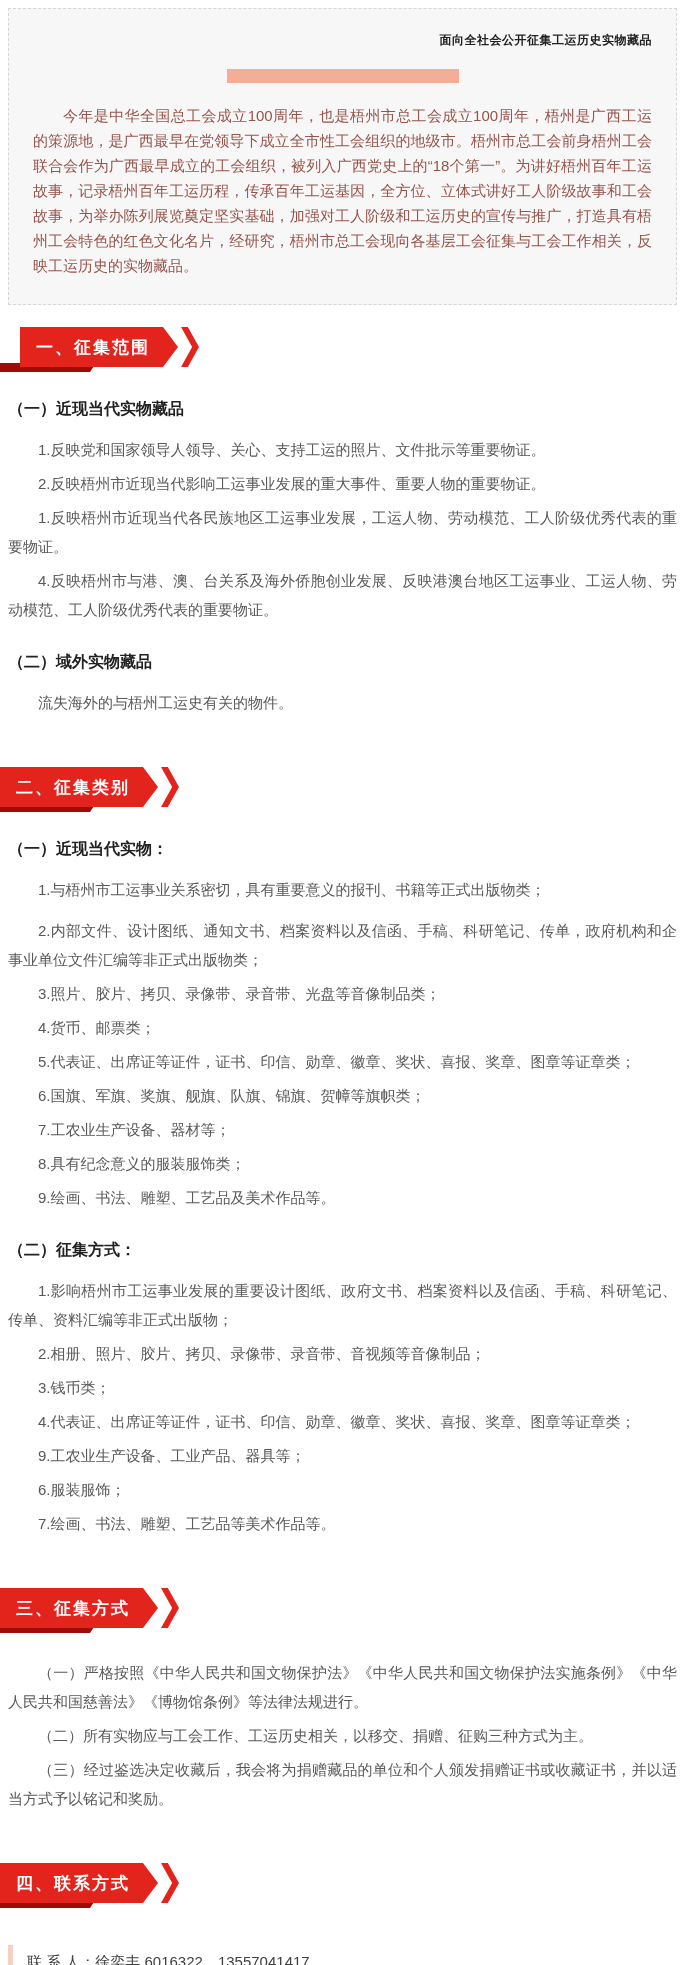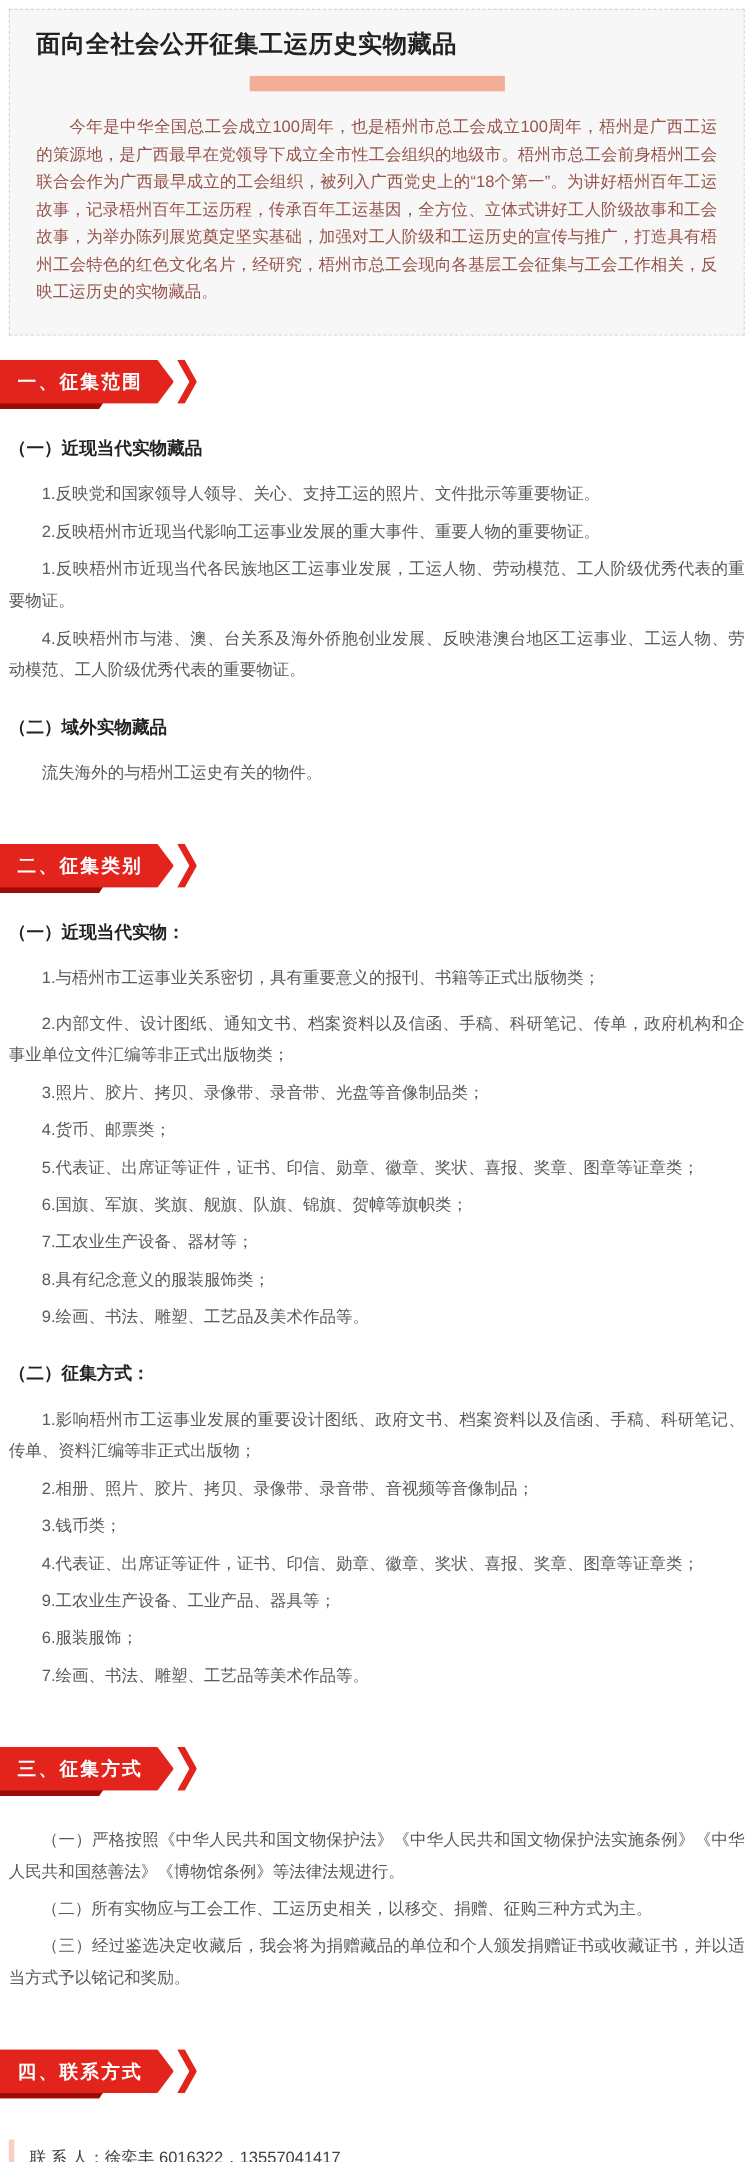--- a/index.html
+++ b/index.html
@@ -13,44 +13,44 @@
   
   .intro-box {
     box-sizing:border-box;
     margin-top:8px;
     background:#f7f7f7;
     border:1px dashed #d6d6d6;
     padding:18px 24px 26px 24px;
   }
   .intro-box h1 {
     margin:0;
-    font-size:22px;
+    font-size:12px;
     line-height:26px;
     font-weight:bold;
     color:#222222;
-    text-align:left;
+    text-align:right;
     letter-spacing:0.5px;
   }
   .title-underline {
     width:232px; height:14px;
     margin:16px auto 0 auto;
     background:#f4ad97;
   }
   .intro-text {
     margin:20px 0 0 0;
     font-size:15px;
     line-height:25px;
     color:#96544b;
     text-indent:2em;
     text-align:justify;
   }
 
   
   .ribbon { position:relative; height:40px; margin:50px 0 30px -8px; }
-  .section-first .ribbon { margin-top:22px; }
+  .section-first .ribbon { margin-top:22px;padding-left:20px; }
   .ribbon-main {
     position:relative; z-index:2;
     display:inline-flex; align-items:center;
     height:40px;
     background:#e2241d;
     color:#ffffff;
     font-size:17px; font-weight:bold; letter-spacing:2px;
     padding:0 28px 0 16px;
     clip-path:polygon(0 0, calc(100% - 15px) 0, 100% 50%, calc(100% - 15px) 100%, 0 100%);
   }

